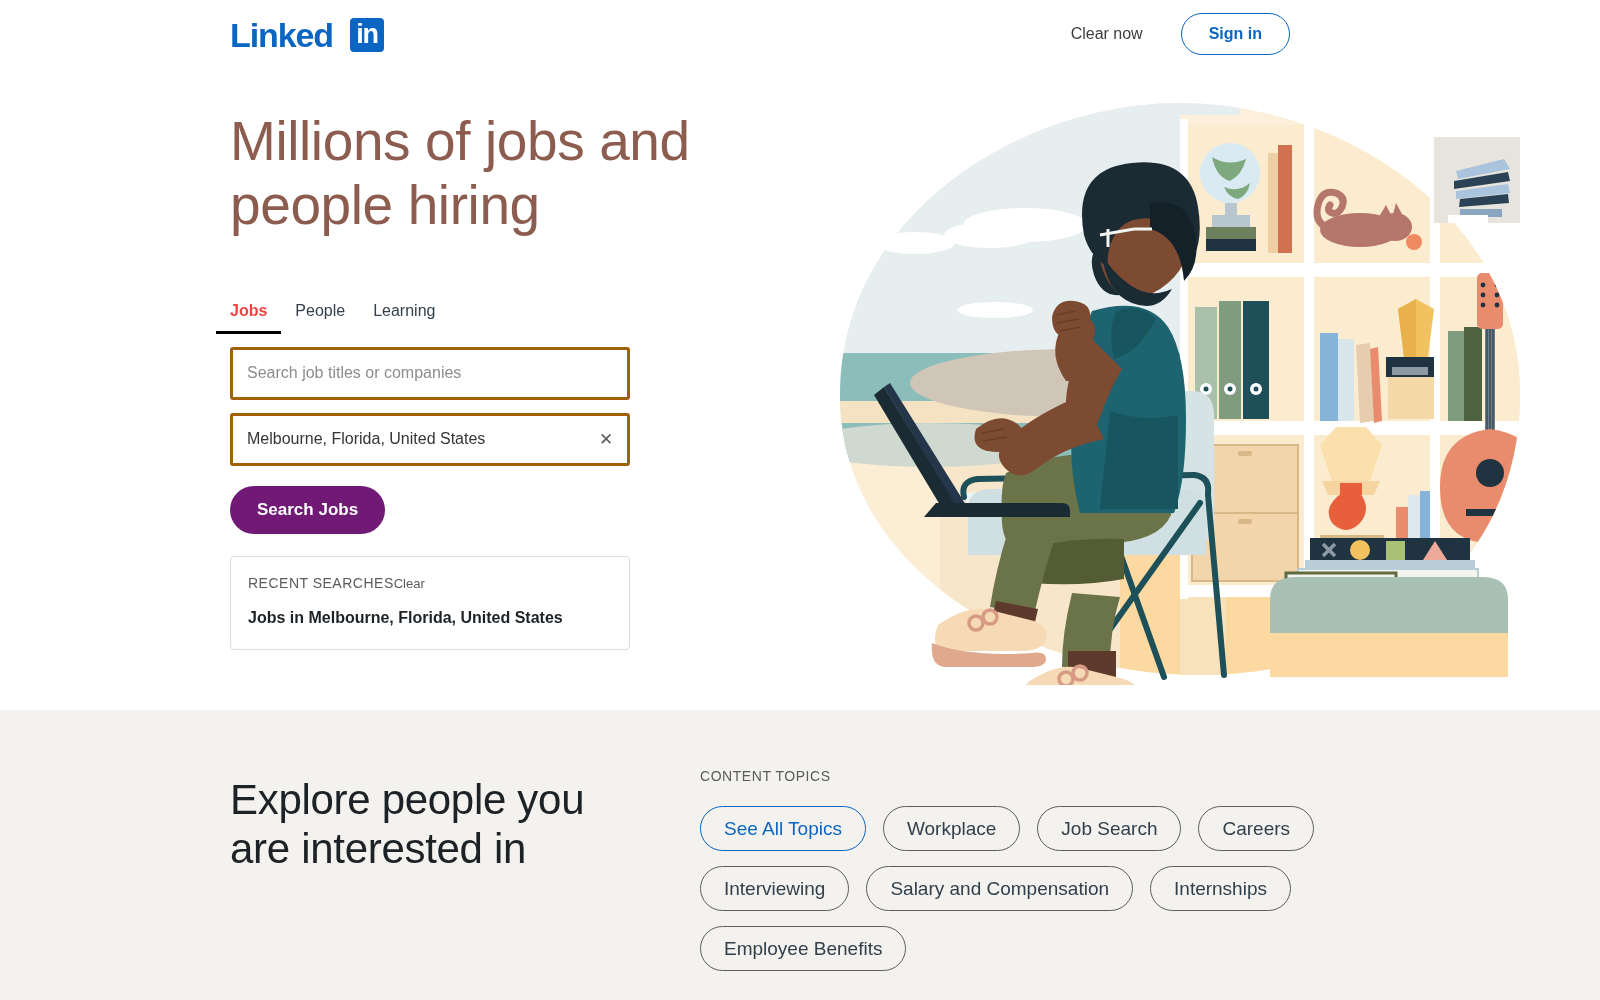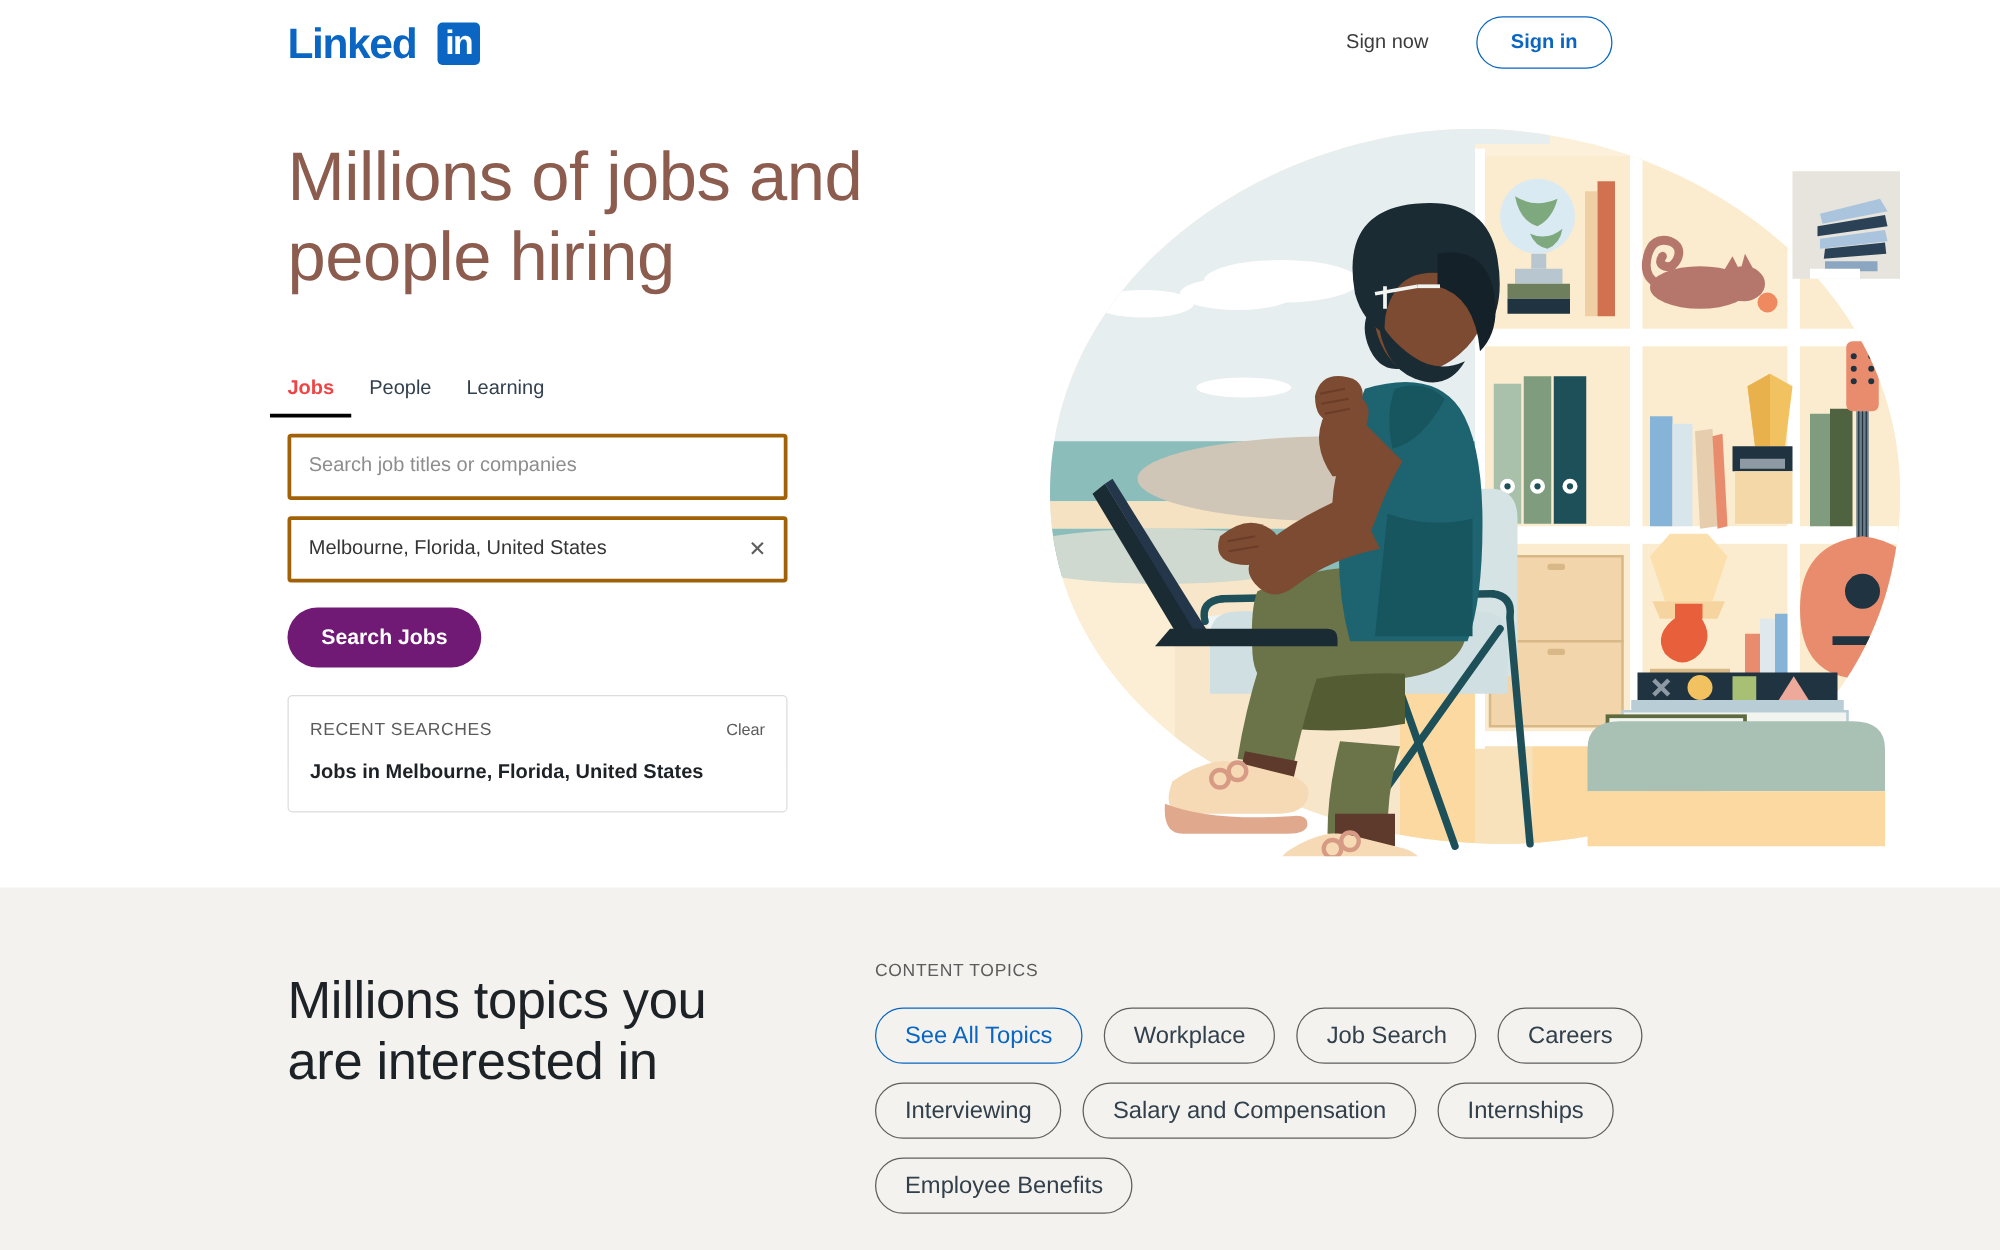--- a/index.html
+++ b/index.html
@@ -175,21 +175,20 @@
     margin-top: 22px;
     width: 400px;
     border: 1px solid #dcdcdc;
     border-radius: 4px;
     background: #ffffff;
     padding: 18px 17px 22px 17px;
   }
   .recent-head {
     display: flex;
     align-items: baseline;
-    justify-content: space-between;
   }
   .recent-label {
     font-size: 14px;
     letter-spacing: 0.5px;
     color: #5b5b5b;
     text-transform: uppercase;
   }
   .recent-clear {
     font-size: 13px;
     color: #5b5b5b;
@@ -272,21 +271,21 @@
 <div class="page">
 
   <section class="hero">
 
     <nav class="nav">
       <div class="brand">
         <span class="brand-word">Linked</span>
           <span class="brand-box">in</span>
       </div>
       <div class="nav-right">
-        <span class="join-now">Sign now</span>
+        <span class="join-now">Clear now</span>
         <button class="sign-in">Sign in</button>
       </div>
     </nav>
 
     <div class="hero-left">
       <h1 class="hero-title">
         <span>Millions of jobs and</span><br>
         <span>people hiring</span>
       </h1>
 
@@ -556,21 +555,21 @@
 
         <path d="M54 300 l10 -8 l74 120 l-12 8 Z" fill="#1b2b33"></path>
         <path d="M64 292 l6 -4 l76 122 l-8 4 Z" fill="#24364a"></path>
         <path d="M116 408 l126 0 q8 0 8 8 l0 6 l-146 0 Z" fill="#1b2b33"></path>
       </svg>
     </div>
   </section>
 
   <section class="explore">
     <h2 class="explore-title">
-      <span>Millions topics you</span><br>
+      <span>Explore people you</span><br>
       <span>are interested in</span>
     </h2>
 
     <div class="topics">
       <div class="topics-label">CONTENT TOPICS</div>
       <div class="pill-wrap">
         <button class="pill primary">See All Topics</button>
         <button class="pill">Workplace</button>
         <button class="pill">Job Search</button>
         <button class="pill">Careers</button>

